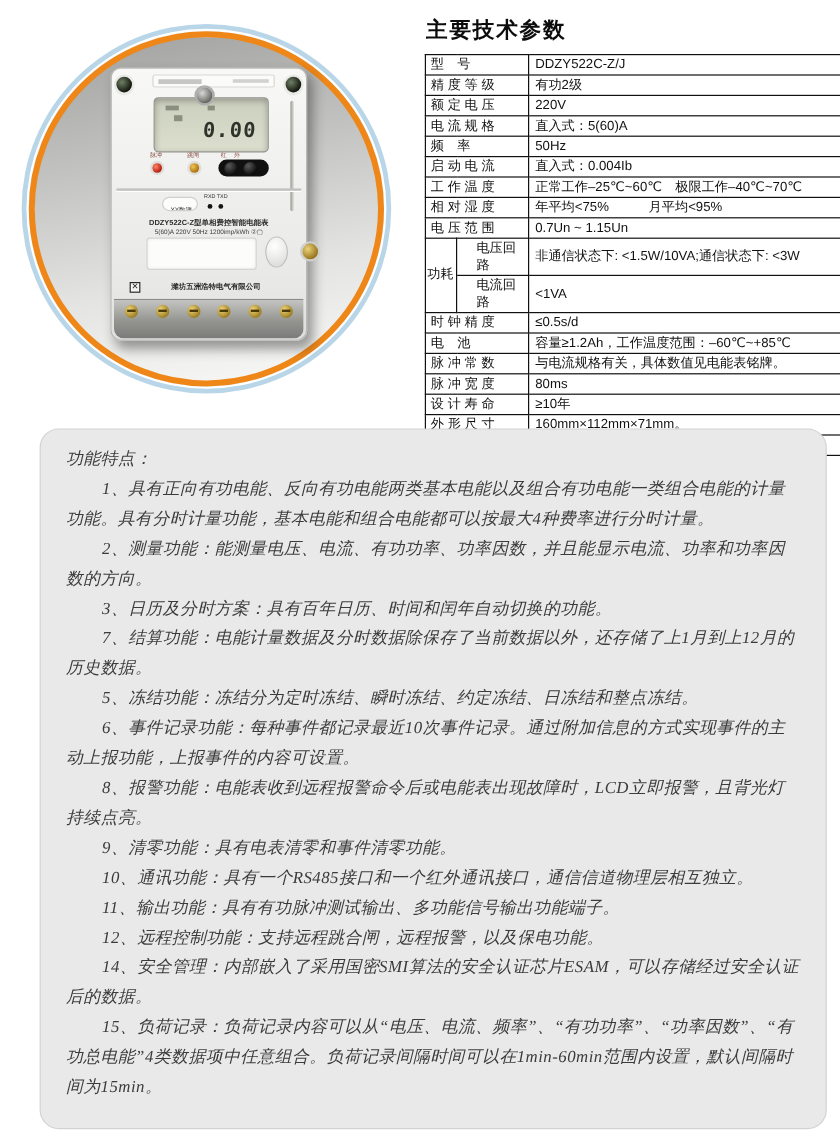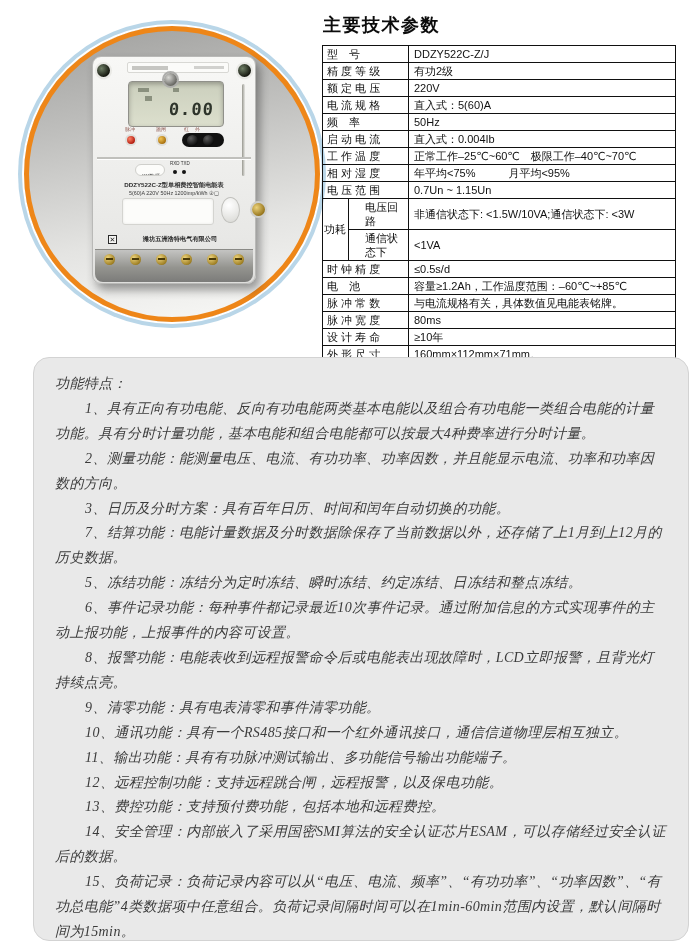--- a/index.html
+++ b/index.html
@@ -89,21 +89,21 @@
   .terminals{left:3px;top:193px;width:158px;height:33px;border-radius:0 0 8px 8px;
     background:linear-gradient(#c4c4c2,#94948f 55%,#7b7b79);border-top:1px solid #8a8a86;
     display:flex;justify-content:space-between;padding:4px 9px 0 9px;}
   .t-screw{position:static!important;width:11px;height:11px;border-radius:50%;
     background:radial-gradient(circle at 35% 35%,#eed47c,#96761a 78%);}
   .t-screw:after{content:"";display:block;width:7px;height:2px;background:#4a3a08;margin:4px auto 0;}
   .t-center{left:72px;top:17px;width:13px;height:13px;border-radius:50%;
     background:radial-gradient(circle at 35% 35%,#d8d8d4,#5c5c58 78%);box-shadow:0 0 0 2px #adadab;}
 
   
-  .spec{position:absolute;left:322px;top:13px;width:334px;}
+  .spec{position:absolute;left:354px;top:13px;width:334px;}
   .spec-title{font-size:18px;font-weight:bold;color:#0c0c0c;letter-spacing:1.5px;margin:0 0 8px 1px;}
   table.spec-table{width:354px;border-collapse:collapse;table-layout:fixed;}
   .spec-table td{border:1px solid #111;padding:1px 3px;font-size:11px;line-height:14px;
     color:#111;white-space:pre-wrap;word-break:break-all;overflow:hidden;}
   .spec-table td.lbl{padding-left:4px;}
   .spec-table td.fh{padding:1px 1px;line-height:13px;}
   .spec-table td.sub{padding-left:16px;padding-right:1px;}
   .spec-table td.val{padding-left:5px;}
 
   
@@ -220,21 +220,21 @@
       <tr>
           <td class="lbl" colspan="2">电 压 范 围</td>
           <td class="val">0.7Un ~ 1.15Un</td>
         </tr>
       <tr>
           <td class="fh" rowspan="2">功耗</td>
           <td class="sub">电压回路</td>
           <td class="val">非通信状态下: &lt;1.5W/10VA;通信状态下: &lt;3W</td>
         </tr>
       <tr>
-          <td class="sub">通信状态下</td>
+          <td class="sub">电流回路</td>
           <td class="val">&lt;1VA</td>
         </tr>
       <tr>
           <td class="lbl" colspan="2">时 钟 精 度</td>
           <td class="val">≤0.5s/d</td>
         </tr>
       <tr>
           <td class="lbl" colspan="2">电　池</td>
           <td class="val">容量≥1.2Ah，工作温度范围：–60℃~+85℃</td>
         </tr>
@@ -268,17 +268,16 @@
   <p class="ft-item">2、测量功能：能测量电压、电流、有功功率、功率因数，并且能显示电流、功率和功率因数的方向。</p>
   <p class="ft-item">3、日历及分时方案：具有百年日历、时间和闰年自动切换的功能。</p>
   <p class="ft-item">7、结算功能：电能计量数据及分时数据除保存了当前数据以外，还存储了上1月到上12月的历史数据。</p>
   <p class="ft-item">5、冻结功能：冻结分为定时冻结、瞬时冻结、约定冻结、日冻结和整点冻结。</p>
   <p class="ft-item">6、事件记录功能：每种事件都记录最近10次事件记录。通过附加信息的方式实现事件的主动上报功能，上报事件的内容可设置。</p>
   <p class="ft-item">8、报警功能：电能表收到远程报警命令后或电能表出现故障时，LCD立即报警，且背光灯持续点亮。</p>
   <p class="ft-item">9、清零功能：具有电表清零和事件清零功能。</p>
   <p class="ft-item">10、通讯功能：具有一个RS485接口和一个红外通讯接口，通信信道物理层相互独立。</p>
   <p class="ft-item">11、输出功能：具有有功脉冲测试输出、多功能信号输出功能端子。</p>
   <p class="ft-item">12、远程控制功能：支持远程跳合闸，远程报警，以及保电功能。</p>
-  <p class="ft-item">13、费控功能：支持预付费功能，包括本地和远程费控。</p>
   <p class="ft-item">14、安全管理：内部嵌入了采用国密SMI算法的安全认证芯片ESAM，可以存储经过安全认证后的数据。</p>
   <p class="ft-item">15、负荷记录：负荷记录内容可以从“电压、电流、频率”、“有功功率”、“功率因数”、“有功总电能”4类数据项中任意组合。负荷记录间隔时间可以在1min-60min范围内设置，默认间隔时间为15min。</p>
 
 </div>
 
 </body></html>

